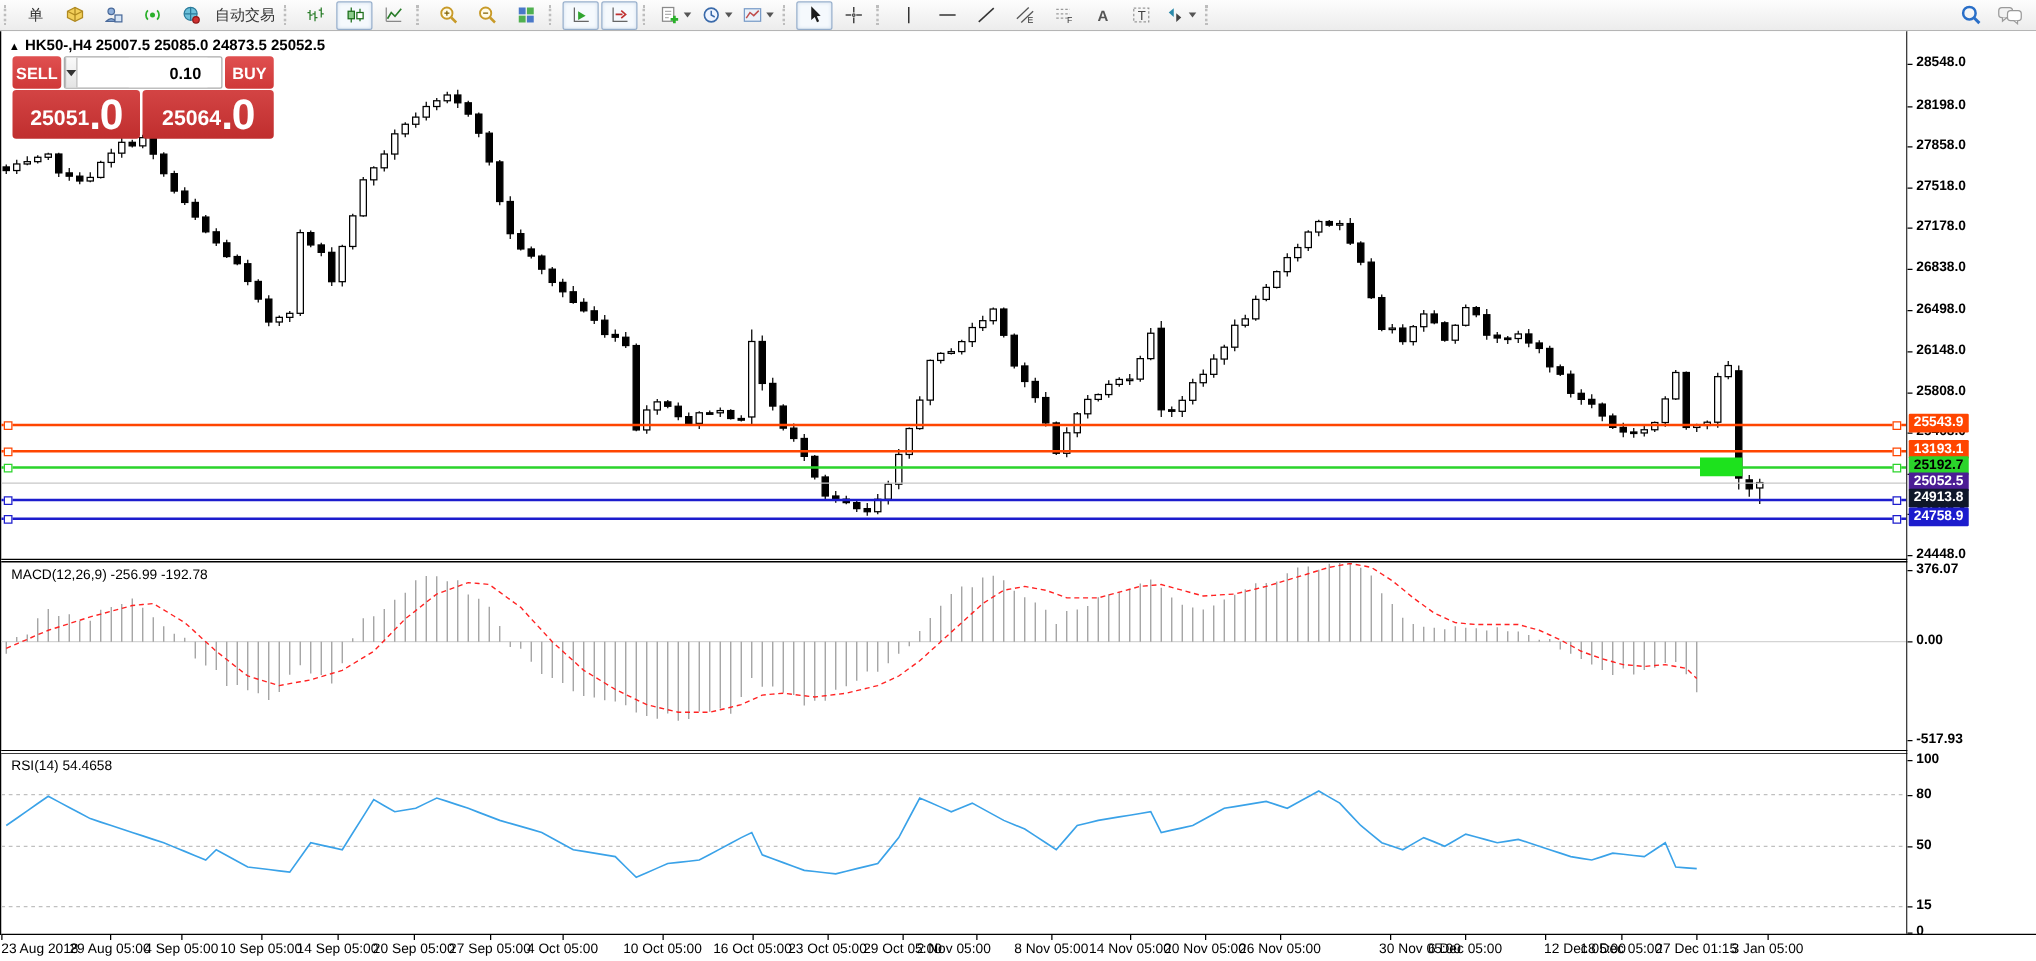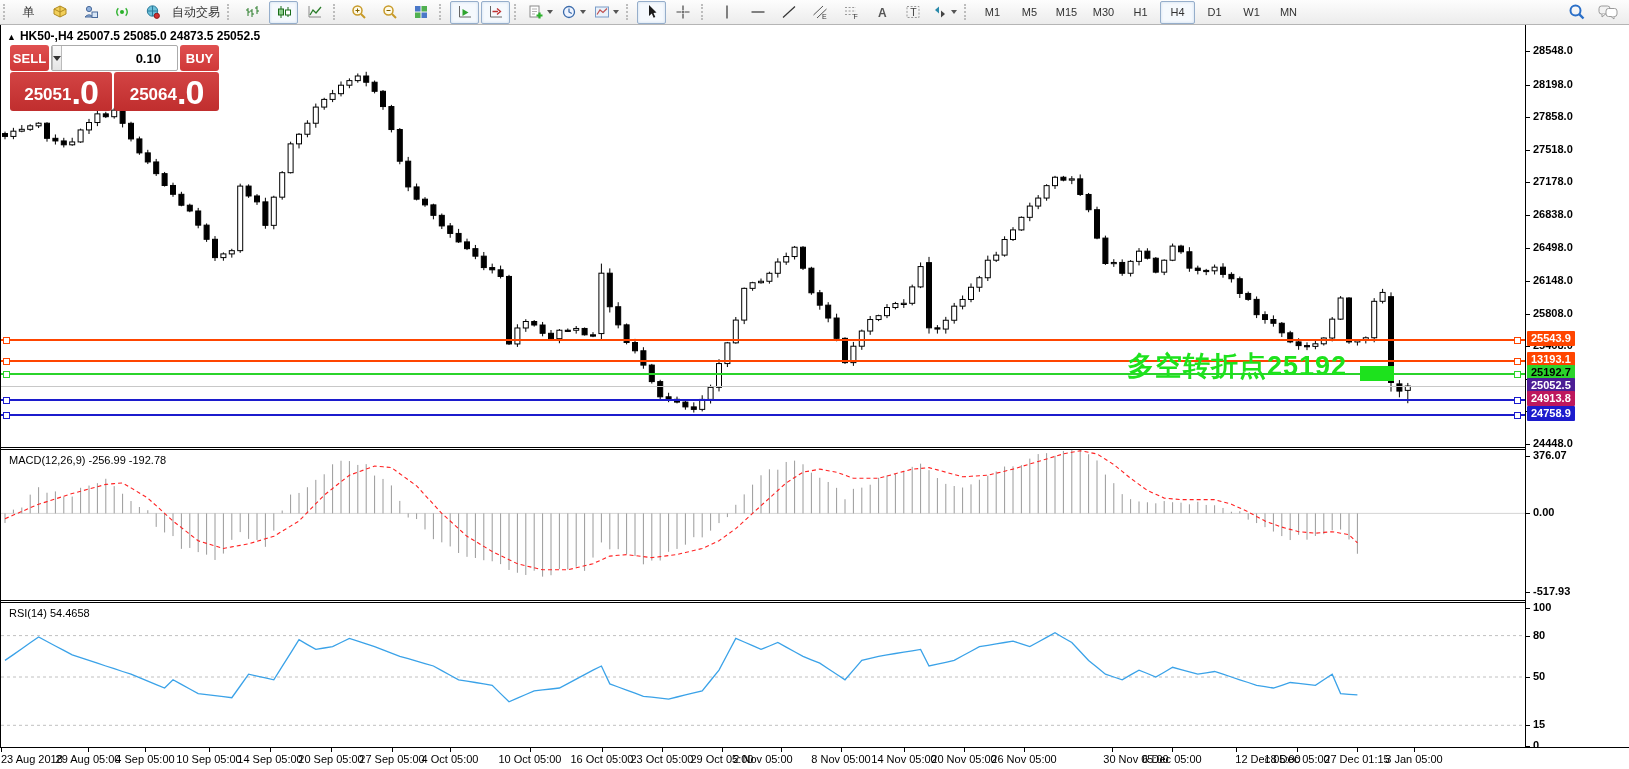--- a/index.html
+++ b/index.html
@@ -247,31 +247,20 @@
       </div>
       <div class="tb-btn">
         <svg width="16" height="16">
           <path d="M3 6 L7 2.5 L7 9.5 Z" fill="#2a8aaa"></path>
           <path d="M13 10 L9 6.5 L9 13.5 Z" fill="#444"></path>
         </svg>
         <div class="caret"></div>
       </div>
     </div>
     <div class="grip"></div>
-    <div class="tb-group">
-      <div class="tb-btn tf-btn">M1</div>
-      <div class="tb-btn tf-btn">M5</div>
-      <div class="tb-btn tf-btn">M15</div>
-      <div class="tb-btn tf-btn">M30</div>
-      <div class="tb-btn tf-btn">H1</div>
-      <div class="tb-btn active tf-btn">H4</div>
-      <div class="tb-btn tf-btn">D1</div>
-      <div class="tb-btn tf-btn">W1</div>
-      <div class="tb-btn tf-btn">MN</div>
-    </div>
     <div id="tb-right">
       <div class="tb-btn">
         <svg width="18" height="18">
           <circle cx="7.5" cy="7.5" r="5" fill="none" stroke="#2a6fc8" stroke-width="2"></circle>
           <line x1="11.2" y1="11.2" x2="15.5" y2="15.5" stroke="#2a6fc8" stroke-width="2.4"></line>
         </svg>
       </div>
       <div class="tb-btn">
         <svg width="20" height="16">
           <rect x="1" y="2" width="11" height="8" rx="2.5" fill="#f2f2f2" stroke="#9a9a9a"></rect>
@@ -664,21 +653,20 @@
         <div class="tp-big" id="tp-sellbox">
           <span class="m">25051</span>
             <span class="d">.0</span>
         </div>
         <div class="tp-big" id="tp-buybox">
           <span class="m">25064</span>
             <span class="d">.0</span>
         </div>
       </div>
     </div>
-    <div id="annot-text" style="left: 1126px; top: 323px; color: rgb(29, 226, 29);">多空转折点25192</div>
     <div id="annot-box" style="left: 1359px; top: 341px; width: 34px; height: 15px; background: rgb(29, 226, 29);"></div>
   </div>
 
   <div id="sep1" class="pane-sep"></div>
 
   <div id="macd-pane" class="pane">
     <svg id="macd-plot" width="1524" height="150">
         <line x1="0" y1="63.37801789709173" x2="1524" y2="63.37801789709173" stroke="#d4d4d4" stroke-width="1"></line>
         <line x1="4" y1="63.37801789709173" x2="4" y2="73.0169527934371" stroke="#9a9a9a" stroke-width="1"></line>
         <line x1="12.4" y1="63.37801789709173" x2="12.4" y2="59.610138854534235" stroke="#9a9a9a" stroke-width="1"></line>
@@ -884,21 +872,21 @@
       <div class="tick-mark" style="top: 353.82px;"></div>
       <div class="tick-label" style="top: 346.82px; font-weight: 600;">25128.0</div>
       <div class="tick-mark" style="top: 386.41px;"></div>
       <div class="tick-label" style="top: 379.41px; font-weight: 600;">24788.0</div>
       <div class="tick-mark" style="top: 419px;"></div>
       <div class="tick-label" style="top: 412px; font-weight: 600;">24448.0</div>
       <div class="lvl-label" style="top: 306px; background: rgb(255, 69, 0); color: rgb(255, 255, 255);">25543.9</div>
       <div class="lvl-label" style="top: 327px; background: rgb(255, 69, 0); color: rgb(255, 255, 255);">13193.1</div>
       <div class="lvl-label" style="top: 340px; background: rgb(43, 212, 43); color: rgb(0, 0, 0);">25192.7</div>
       <div class="lvl-label" style="top: 353px; background: #4c1d95; color: rgb(255, 255, 255);">25052.5</div>
-      <div class="lvl-label" style="top: 366px; background: #be185d; color: rgb(255, 255, 255);">24913.8</div>
+      <div class="lvl-label" style="top: 366px; background: #0f172a; color: rgb(255, 255, 255);">24913.8</div>
       <div class="lvl-label" style="top: 381px; background: rgb(28, 28, 205); color: rgb(255, 255, 255);">24758.9</div>
       <div class="tick-mark" style="top: 431px;"></div>
       <div class="tick-label" style="top: 424px; font-weight: 600;">376.07</div>
       <div class="tick-mark" style="top: 488px;"></div>
       <div class="tick-label" style="top: 481px; font-weight: 600;">0.00</div>
       <div class="tick-mark" style="top: 567px;"></div>
       <div class="tick-label" style="top: 560px; font-weight: 600;">-517.93</div>
       <div class="tick-mark" style="top: 583px;"></div>
       <div class="tick-label" style="top: 576px; font-weight: 600;">100</div>
       <div class="tick-mark" style="top: 610.6px;"></div>

